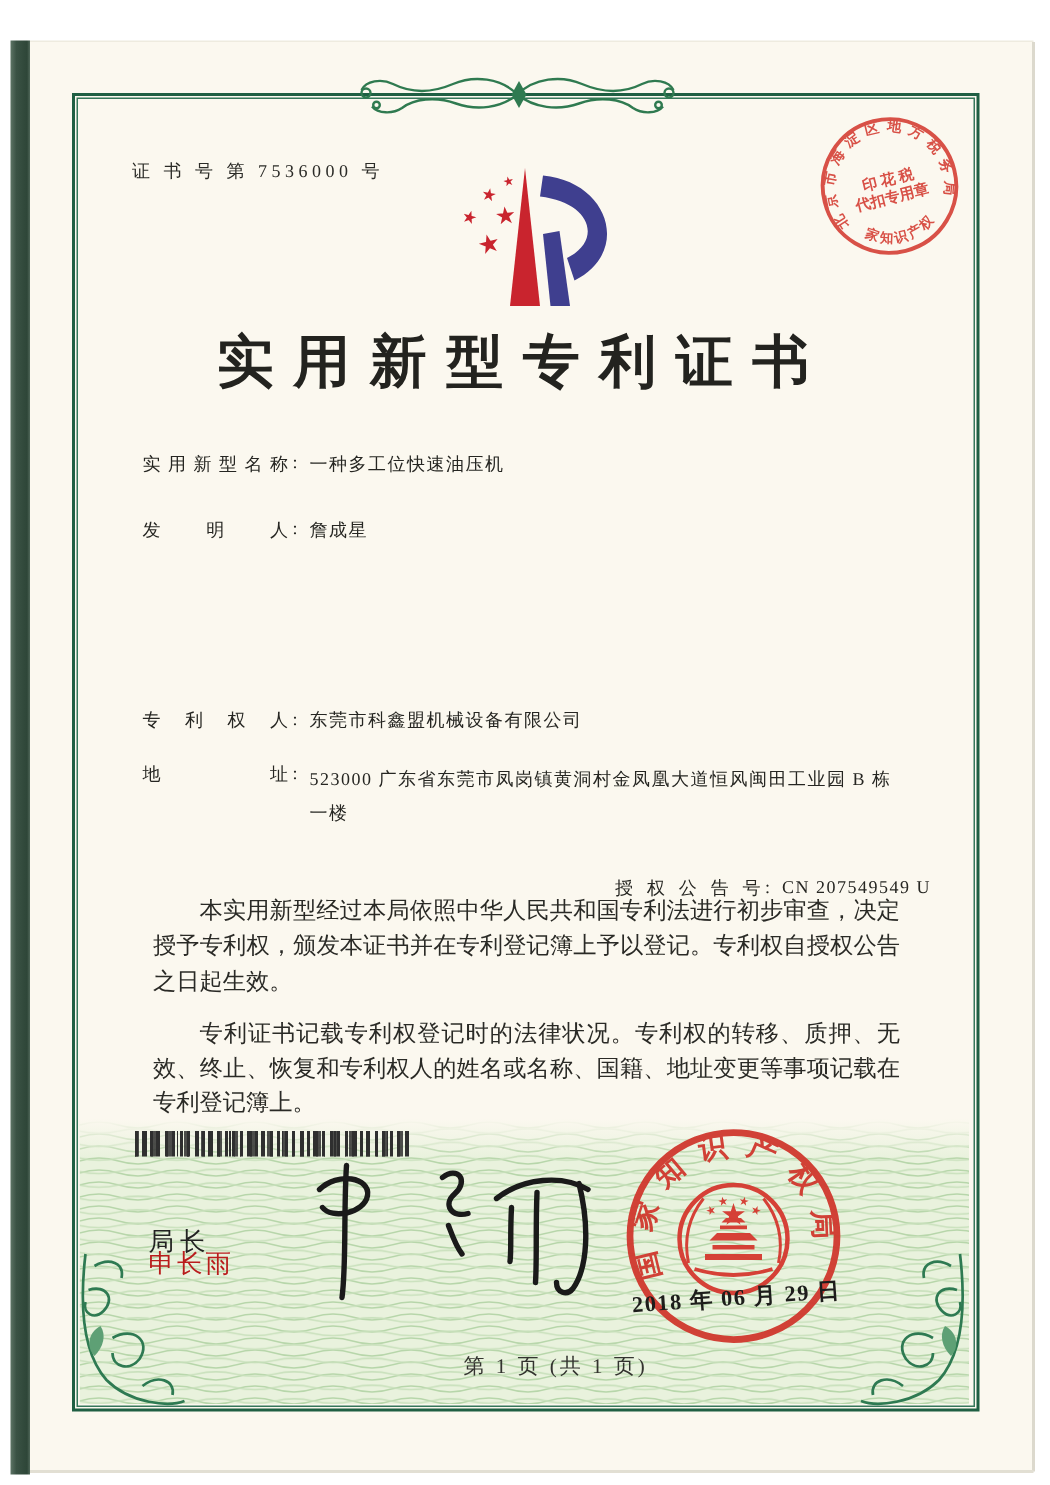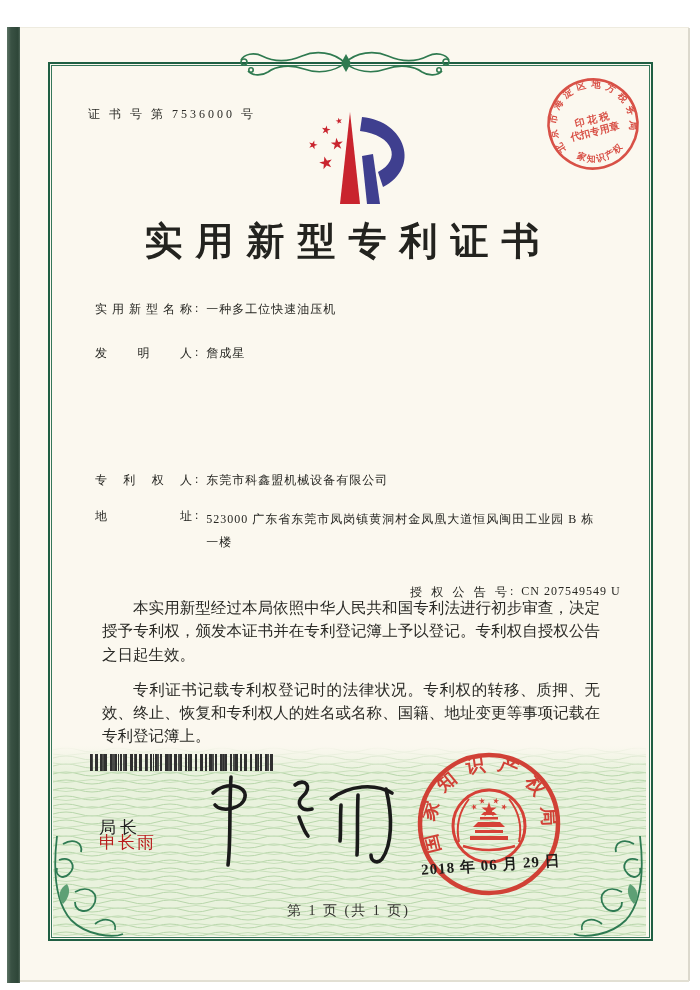--- a/index.html
+++ b/index.html
@@ -54,21 +54,21 @@
   
   .signer-title{position:absolute;left:99px;top:799px;font-size:17px;letter-spacing:4px;color:#222;margin-top:17px;}
   .signer-name{position:absolute;left:99px;top:831px;font-size:17px;letter-spacing:2px;color:#b91c1c;}
   .signature{position:absolute;left:195px;top:763px;width:210px;height:108px;}
   
   .seal{position:absolute;left:417px;top:752px;width:144px;height:144px;opacity:.95;}
   .seal-date{position:absolute;left:408px;top:856px;width:166px;text-align:center;
     font-size:15px;font-weight:bold;color:#1d1d1b;letter-spacing:1px;transform:rotate(-4deg);}
   
   .pagefoot{position:absolute;left:48px;top:902px;width:601px;text-align:center;
-    font-size:14px;color:#33332f;letter-spacing:2px;}
+    font-size:14px;color:#33332f;letter-spacing:2px;padding-left:22px;}
   
   .orn-top{position:absolute;left:238px;top:46px;width:216px;height:34px;}
   .orn-bl{position:absolute;left:49px;top:830px;width:76px;height:110px;}
   .orn-br{position:absolute;left:572px;top:830px;width:76px;height:110px;transform:scaleX(-1);}
 </style>
 </head>
 <body>
 
 <div id="stage">
 

